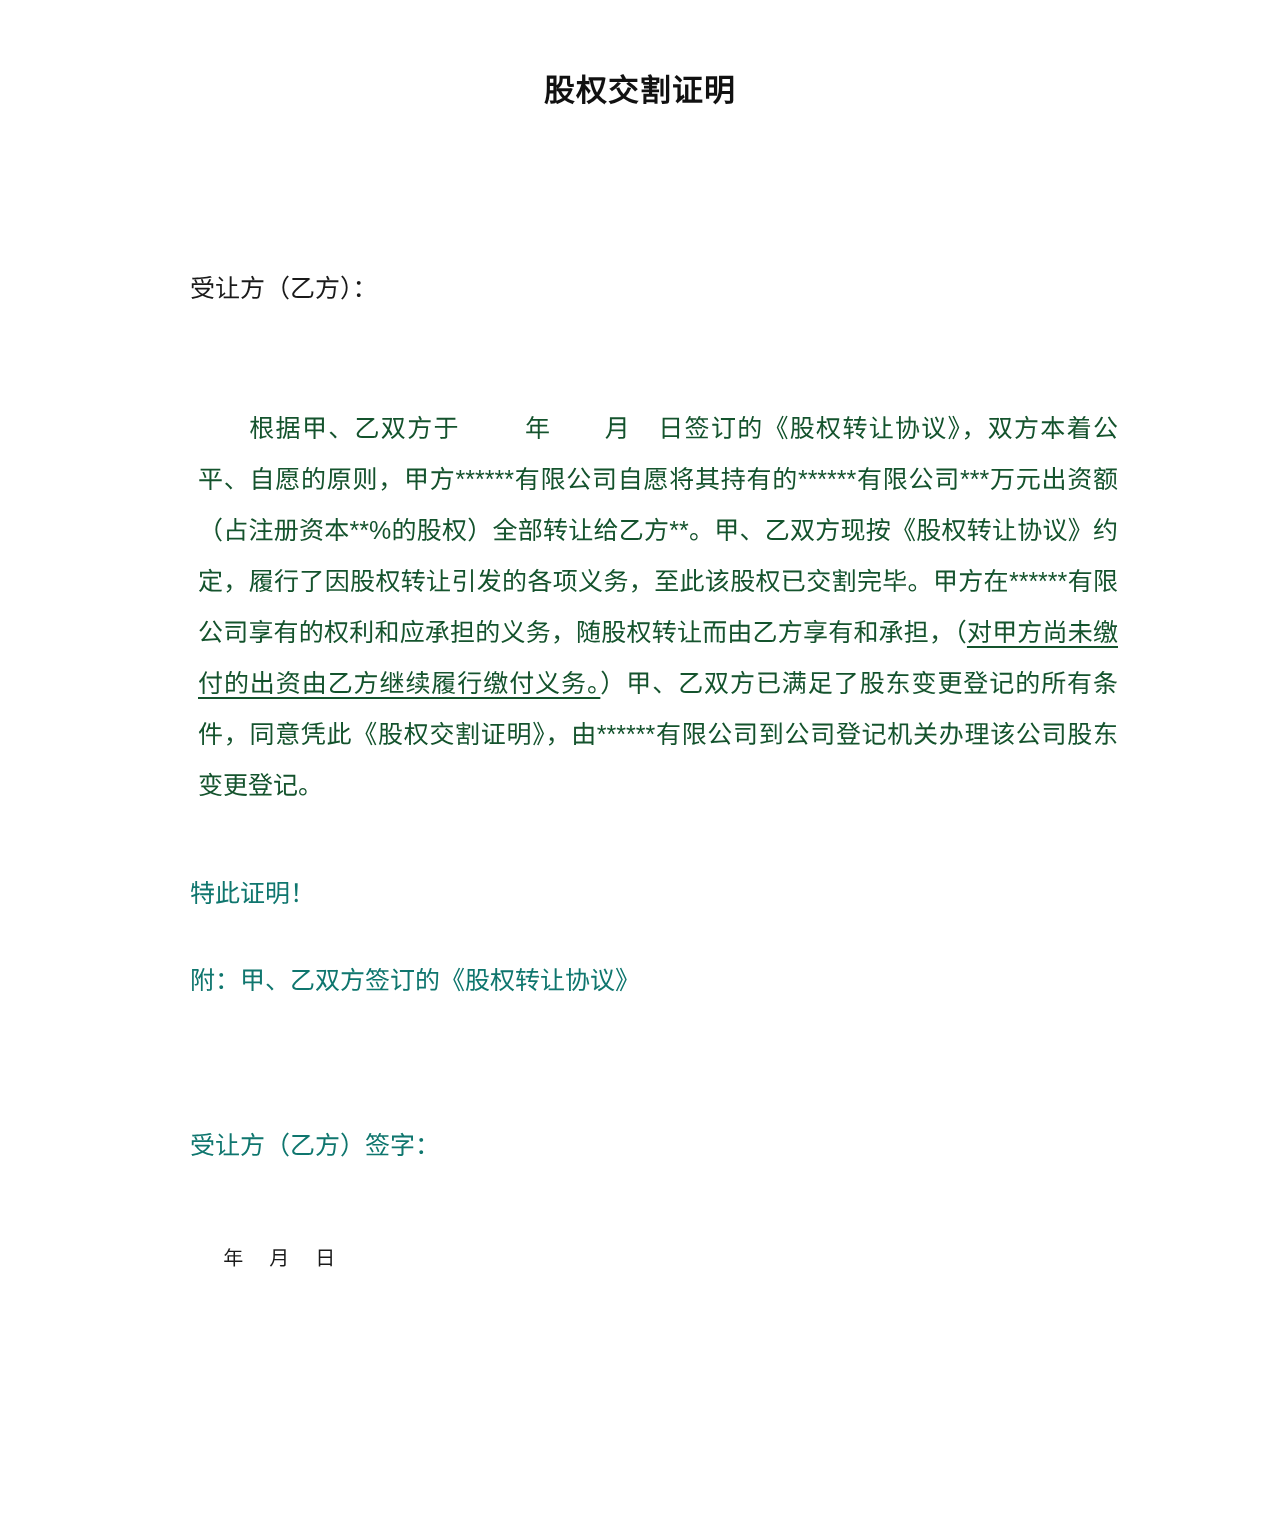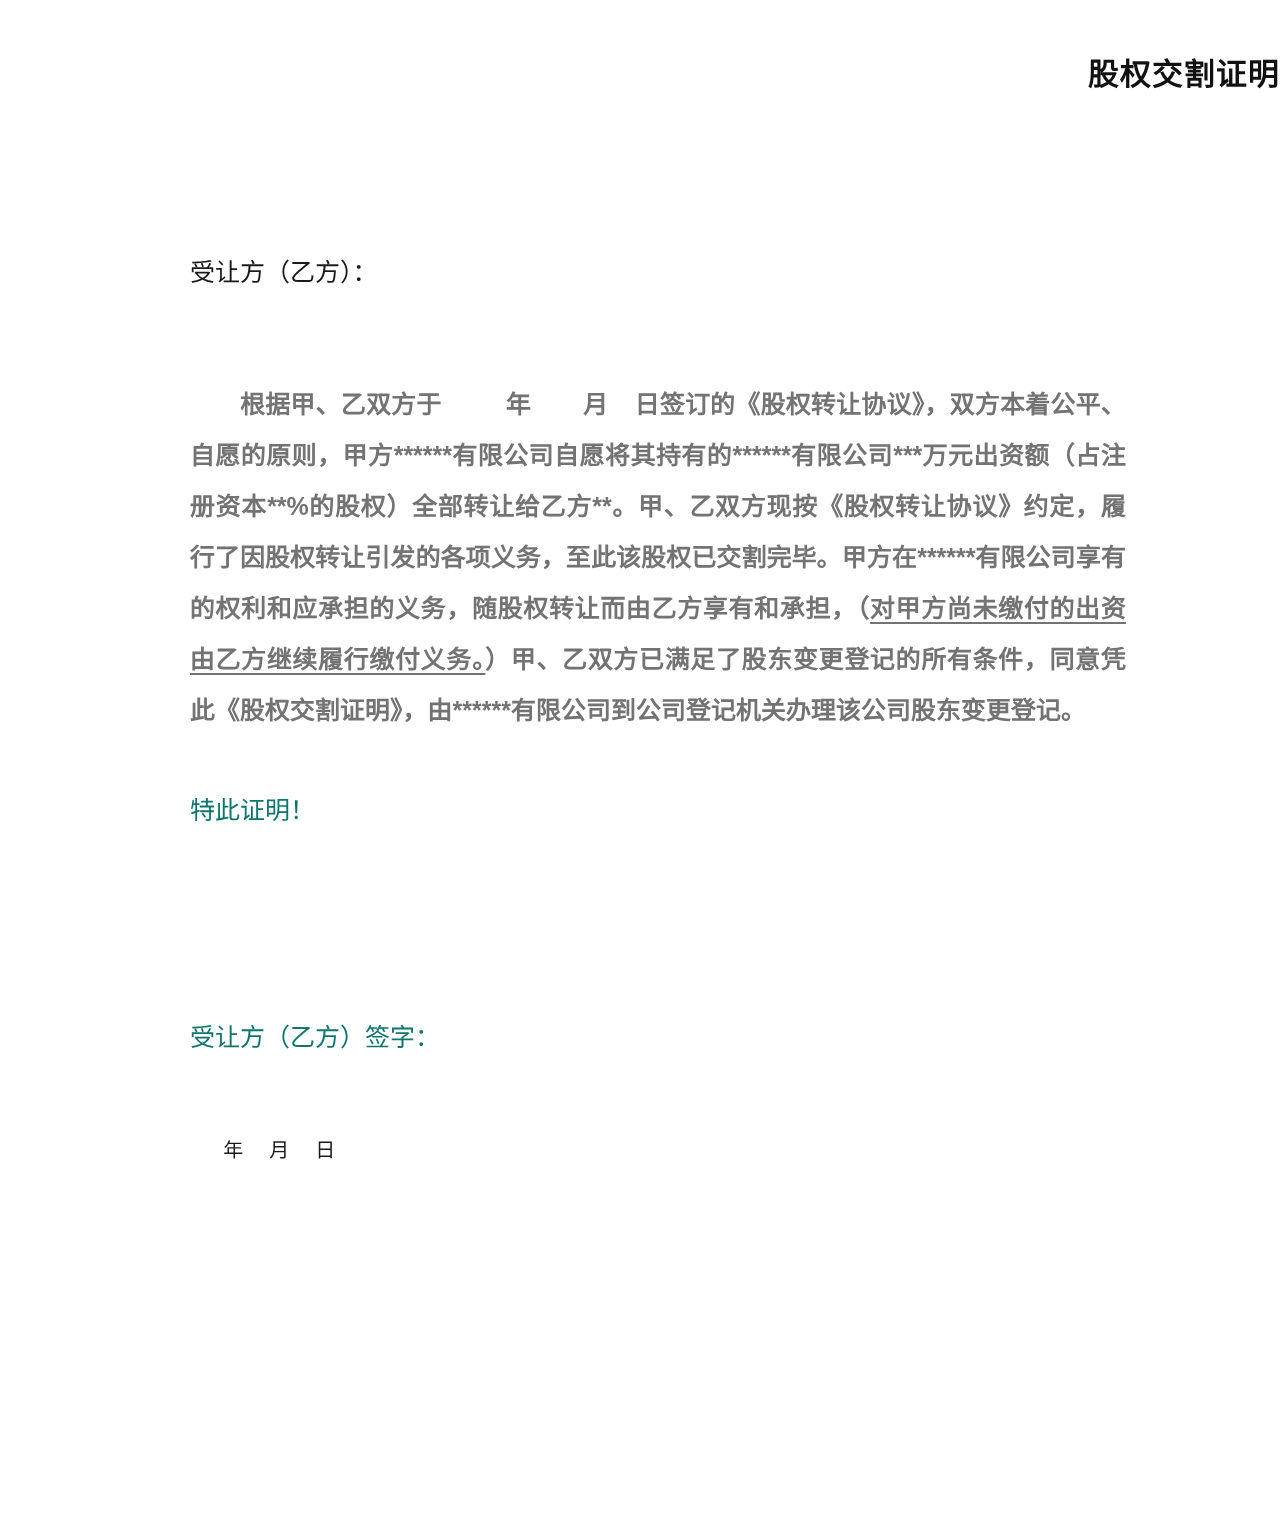--- a/index.html
+++ b/index.html
@@ -17,27 +17,27 @@
   }
   .page {
     position: relative;
     width: 1280px;
     height: 1521px;
     box-sizing: border-box;
     background: #ffffff;
     overflow: hidden;
   }
   .doc-title {
-    text-align: right;
+    text-align: center;
     font-size: 31px;
     font-weight: bold;
     letter-spacing: 1px;
     color: #111111;
     margin: 0;
-    padding-top: 56px;
+    padding-top: 72px;
     line-height: 1.2;
   }
   .body-area {
     margin: 0 auto;
     width: 936px;          
     padding-left: 36px;    
     padding-right: 0px;
     box-sizing: content-box;
   }
   .party-line {
@@ -51,28 +51,27 @@
   .gap-party-2 { height: 94px; }
   .gap-after-body { height: 62px; }
   .gap-std { height: 62px; }
   .gap-sig { height: 70px; }
 
   .spacer-top { height: 95px; }
 
   .body-para {
     font-size: 25px;
     line-height: 51px;
-    margin: 0;
+    margin: 8px;
     text-align: justify;
     text-justify: inter-character;
     text-align-last: left;
-    color: #737373;
+    color: #14532d;
     letter-spacing: 0px;
     word-break: break-all;
-    font-weight: bold;
   }
   .body-para .indent {
     display: inline-block;
     width: 50px;
   }
   .uline {
     text-decoration: underline;
     text-decoration-thickness: 1.6px;
     text-underline-offset: 5px;
   }
@@ -116,20 +115,21 @@
     <p class="body-para">
       <span class="indent"></span><span>根据甲、乙双方于</span><span class="blank-lg"></span><span>年</span><span class="blank-md"></span><span>月</span><span class="blank-sm"></span><span>日签订的《股权转让协议》，双方本着公平、自愿的原则，甲方******有限公司自愿将其持有的******有限公司***万元出资额（占注册资本**%的股权）全部转让给乙方**。甲、乙双方现按《股权转让协议》约定，履行了因股权转让引发的各项义务，至此该股权已交割完毕。甲方在******有限公司享有的权利和应承担的义务，随股权转让而由乙方享有和承担，（</span><span class="uline">对甲方尚未缴付的出资由乙方继续履行缴付义务。</span><span>）甲、乙双方已满足了股东变更登记的所有条件，同意凭此《股权交割证明》，由******有限公司到公司登记机关办理该公司股东变更登记。</span>
     </p>
 
     <div class="gap-after-body"></div>
 
     <p class="closing-line">特此证明！</p>
 
     <div class="gap-std"></div>
 
+    <p class="closing-line">附：甲、乙双方签订的《股权转让协议》</p>
 
     <div class="gap-sig"></div>
 
 
     <div class="gap-sig"></div>
 
     <p class="closing-line">受让方（乙方）签字：</p>
 
     <div class="gap-sig"></div>
 

